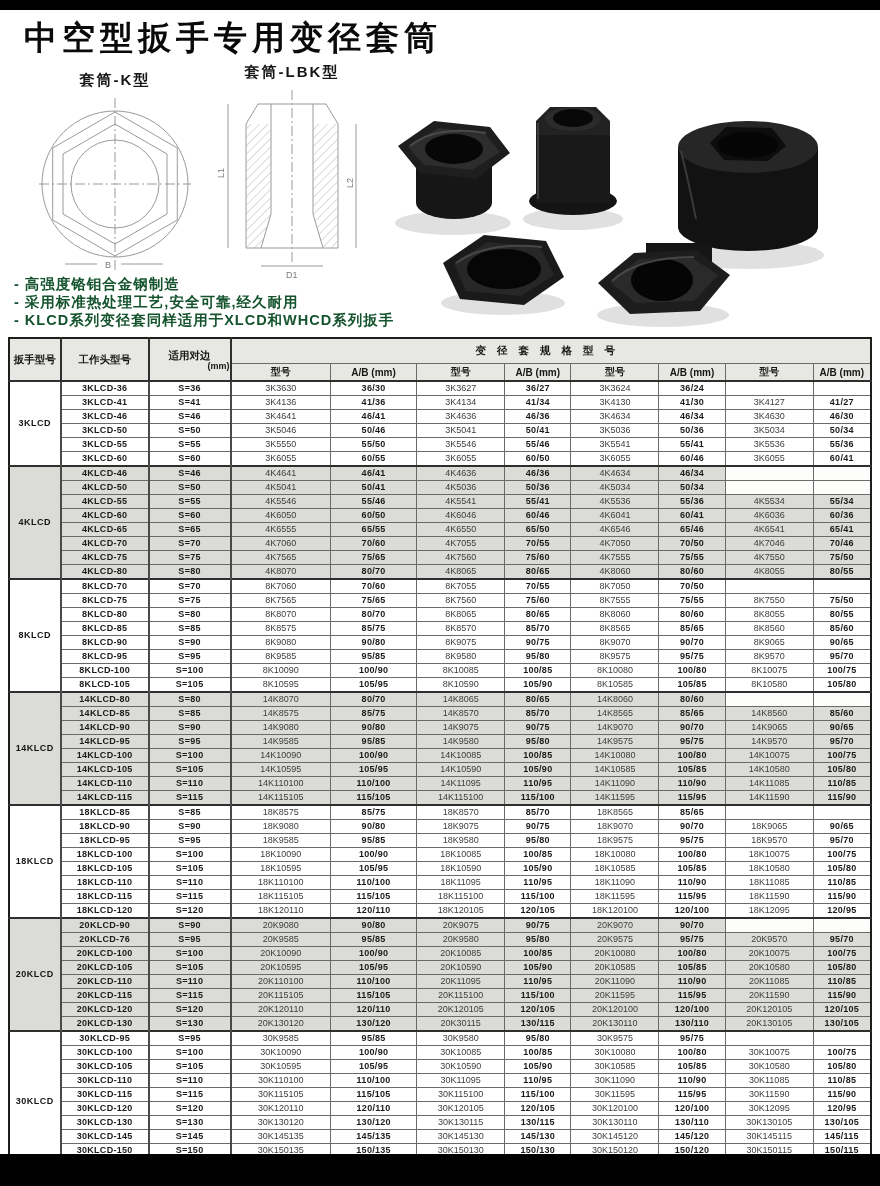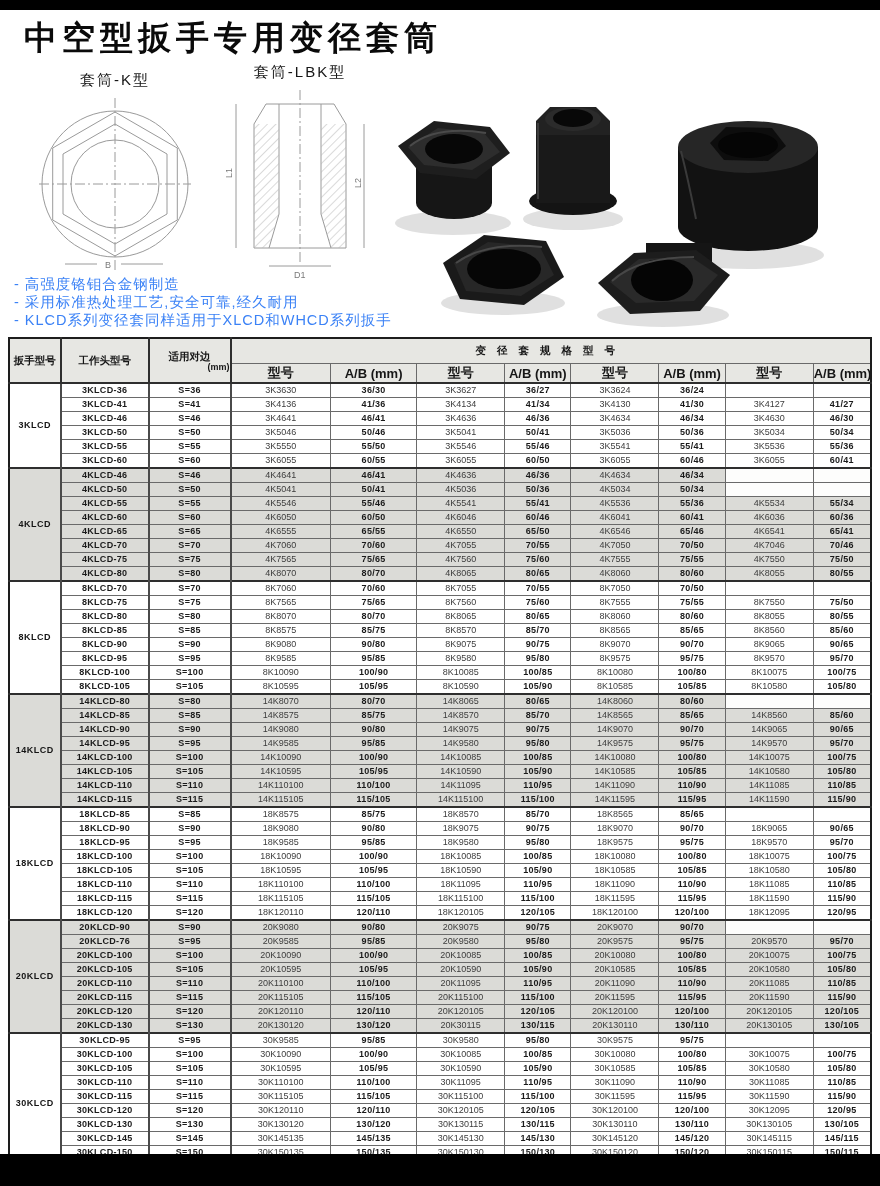--- a/index.html
+++ b/index.html
@@ -4,33 +4,33 @@
 <style>
   html,body{margin:0;padding:0;background:#fff;}
   .page{position:relative;width:880px;height:1186px;background:#fff;overflow:hidden;
         font-family:"Liberation Sans","DejaVu Sans",sans-serif;color:#111;}
   .top-bar{position:absolute;top:0;left:0;width:880px;height:10px;background:#000;}
   .bottom-bar{position:absolute;bottom:0;left:0;width:880px;height:32px;background:#000;}
   .title{margin:16px 0 0 24px;font-size:33px;font-weight:bold;letter-spacing:5px;color:#0a0a0a;}
   .media{position:relative;height:204px;margin-top:4px;}
   .draw{position:absolute;text-align:center;}
   .draw-k{left:30px;top:6px;width:170px;}
-  .draw-lbk{left:220px;top:-2px;width:160px;}
-  .draw-label{font-size:15px;font-weight:normal;letter-spacing:2px;margin-bottom:2px;color:#161616;}
+  .draw-lbk{left:212px;top:-2px;width:160px;}
+  .draw-label{font-size:15px;font-weight:bold;letter-spacing:2px;margin-bottom:2px;color:#161616;}
   .photo{position:absolute;left:358px;top:-14px;width:522px;height:300px;}
   svg{display:block;margin:0 auto;}
   .features{list-style:none;margin:6px 0 0 14px;padding:0;width:480px;position:relative;z-index:2;}
-  .features li{font-size:14.5px;font-weight:normal;letter-spacing:1px;line-height:18px;color:#3b82f6;white-space:nowrap;}
+  .features li{font-size:14.5px;font-weight:bold;letter-spacing:1px;line-height:18px;color:#14532d;white-space:nowrap;}
   .spec{margin:8px 8px 0 8px;border-collapse:collapse;table-layout:fixed;width:864px;
         border:2px solid #1d1d1d;}
   .spec th,.spec td{border:1px solid #6a6a6a;text-align:center;vertical-align:middle;
         padding:0;overflow:hidden;white-space:nowrap;}
   .spec thead th{background:#e7e7e3;color:#161616;}
   .spec thead tr.h1 th{height:24px;font-size:10.5px;font-weight:bold;}
-  .spec thead tr.h2 th{height:16px;font-size:13px;font-weight:bold;}
+  .spec thead tr.h2 th{height:16px;font-size:10px;font-weight:bold;}
   .spec thead tr.h2 th{border-bottom:2px solid #2e2e2e;}
   th.group{letter-spacing:11px;font-size:11.5px;}
   th .sub{font-size:9px;line-height:10px;text-align:right;}
   th .main{font-size:10.5px;line-height:12px;}
   .spec tbody td{height:13px;font-size:9px;line-height:13px;}
   td.head,td.s,td.ab{font-weight:bold;color:#1a1a1a;letter-spacing:0.3px;}
   td.model{font-weight:normal;color:#3c3c3c;}
   td.wrench{font-weight:bold;font-size:10.5px;letter-spacing:0.5px;color:#141414;}
   tr.shade td{background:#dbdbd7;}
   tr.shade td.blank{background:#fdfdfc;}

